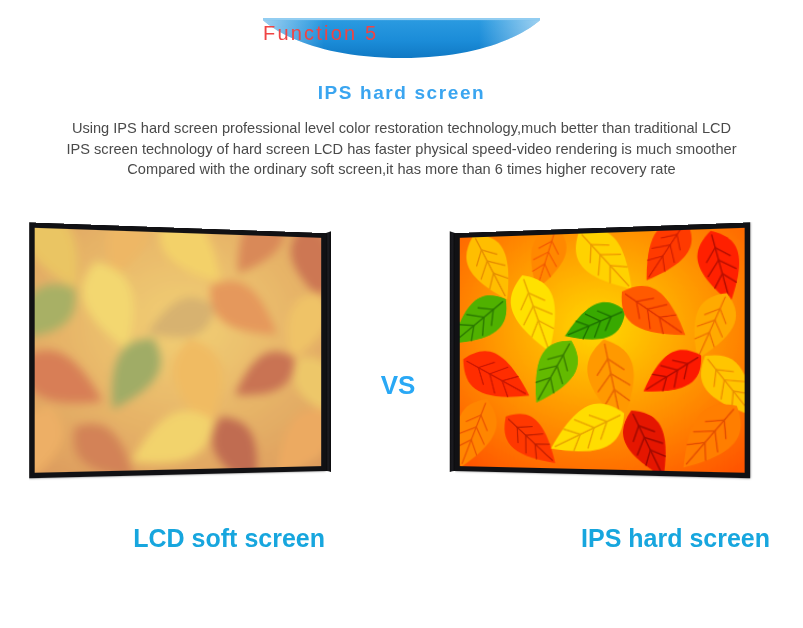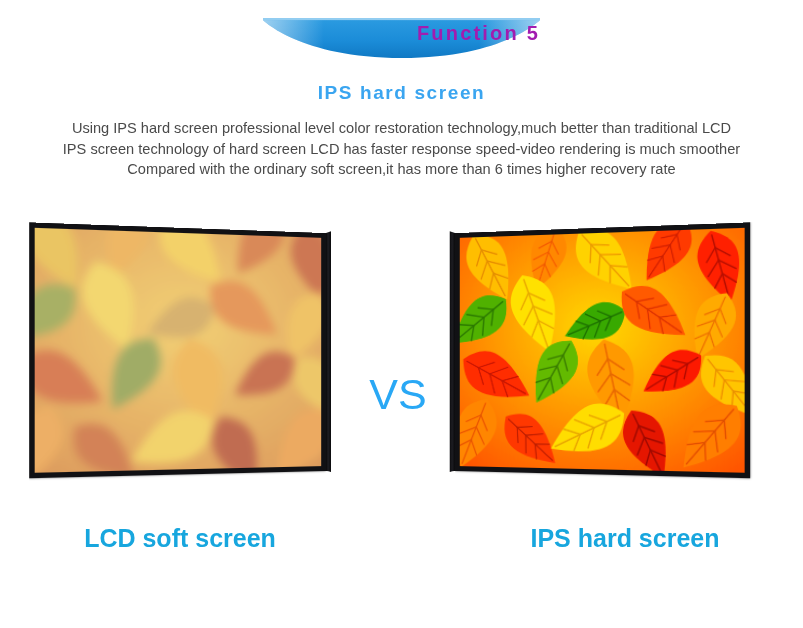--- a/index.html
+++ b/index.html
@@ -30,24 +30,24 @@
     width: 277px;
     height: 50px;
   }
   .banner-label {
     position: absolute;
     left: 263px;
     top: 0;
     width: 277px;
     height: 42px;
     line-height: 42px;
-    text-align: right;
-    color: #a21caf;
+    text-align: left;
+    color: #ef4444;
     font-size: 20px;
-    font-weight: bold;
+    font-weight: normal;
     letter-spacing: 2.2px;
   }
 
   
   .subtitle {
     position: absolute;
     left: 0;
     top: 82px;
     width: 803px;
     text-align: center;
@@ -162,33 +162,33 @@
   }
 
   
   .vs-badge {
     position: absolute;
     left: 0;
     top: 370px;
     width: 796px;
     text-align: center;
     color: #29a8f5;
-    font-size: 43px;
-    font-weight: normal;
+    font-size: 26px;
+    font-weight: bold;
     letter-spacing: 0px;
   }
 
   
   .caption {
     position: absolute;
     top: 524px;
     color: #17a6de;
     font-size: 25px;
     font-weight: bold;
-    text-align: center;
+    text-align: right;
   }
   #caption-left  { left: 35px;  width: 290px; }
   #caption-right { left: 480px; width: 290px; }
 </style>
 </head>
 <body>
 
 <div class="banner-wrap">
   <svg class="banner-svg" viewBox="0 0 277 50" preserveAspectRatio="none">
     <defs>
@@ -208,21 +208,21 @@
     <path d="M0,8 L277,8 C277,8 240,46 138.5,46 C37,46 0,8 0,8 Z" fill="url(#bannerFade)"></path>
     <rect x="0" y="6" width="277" height="2.2" fill="#7fc4ef" opacity="0.85"></rect>
   </svg>
   <div class="banner-label">Function 5</div>
 </div>
 
 <div class="subtitle">IPS hard screen</div>
 
 <div class="paragraph">
   <span class="pline">Using IPS hard screen professional level color restoration technology,much better than traditional LCD</span>
-  <span class="pline">IPS screen technology of hard screen LCD has faster response speed-video rendering is much smoother</span>
+  <span class="pline">IPS screen technology of hard screen LCD has faster physical speed-video rendering is much smoother</span>
   <span class="pline">Compared with the ordinary soft screen,it has more than 6 times higher recovery rate</span>
 </div>
 
 <div class="stage">
 
   <div class="monitor" id="monitor-left">
     <div class="panel">
       <div class="side-slab"></div>
       <div class="bezel">
         <div class="screen">

